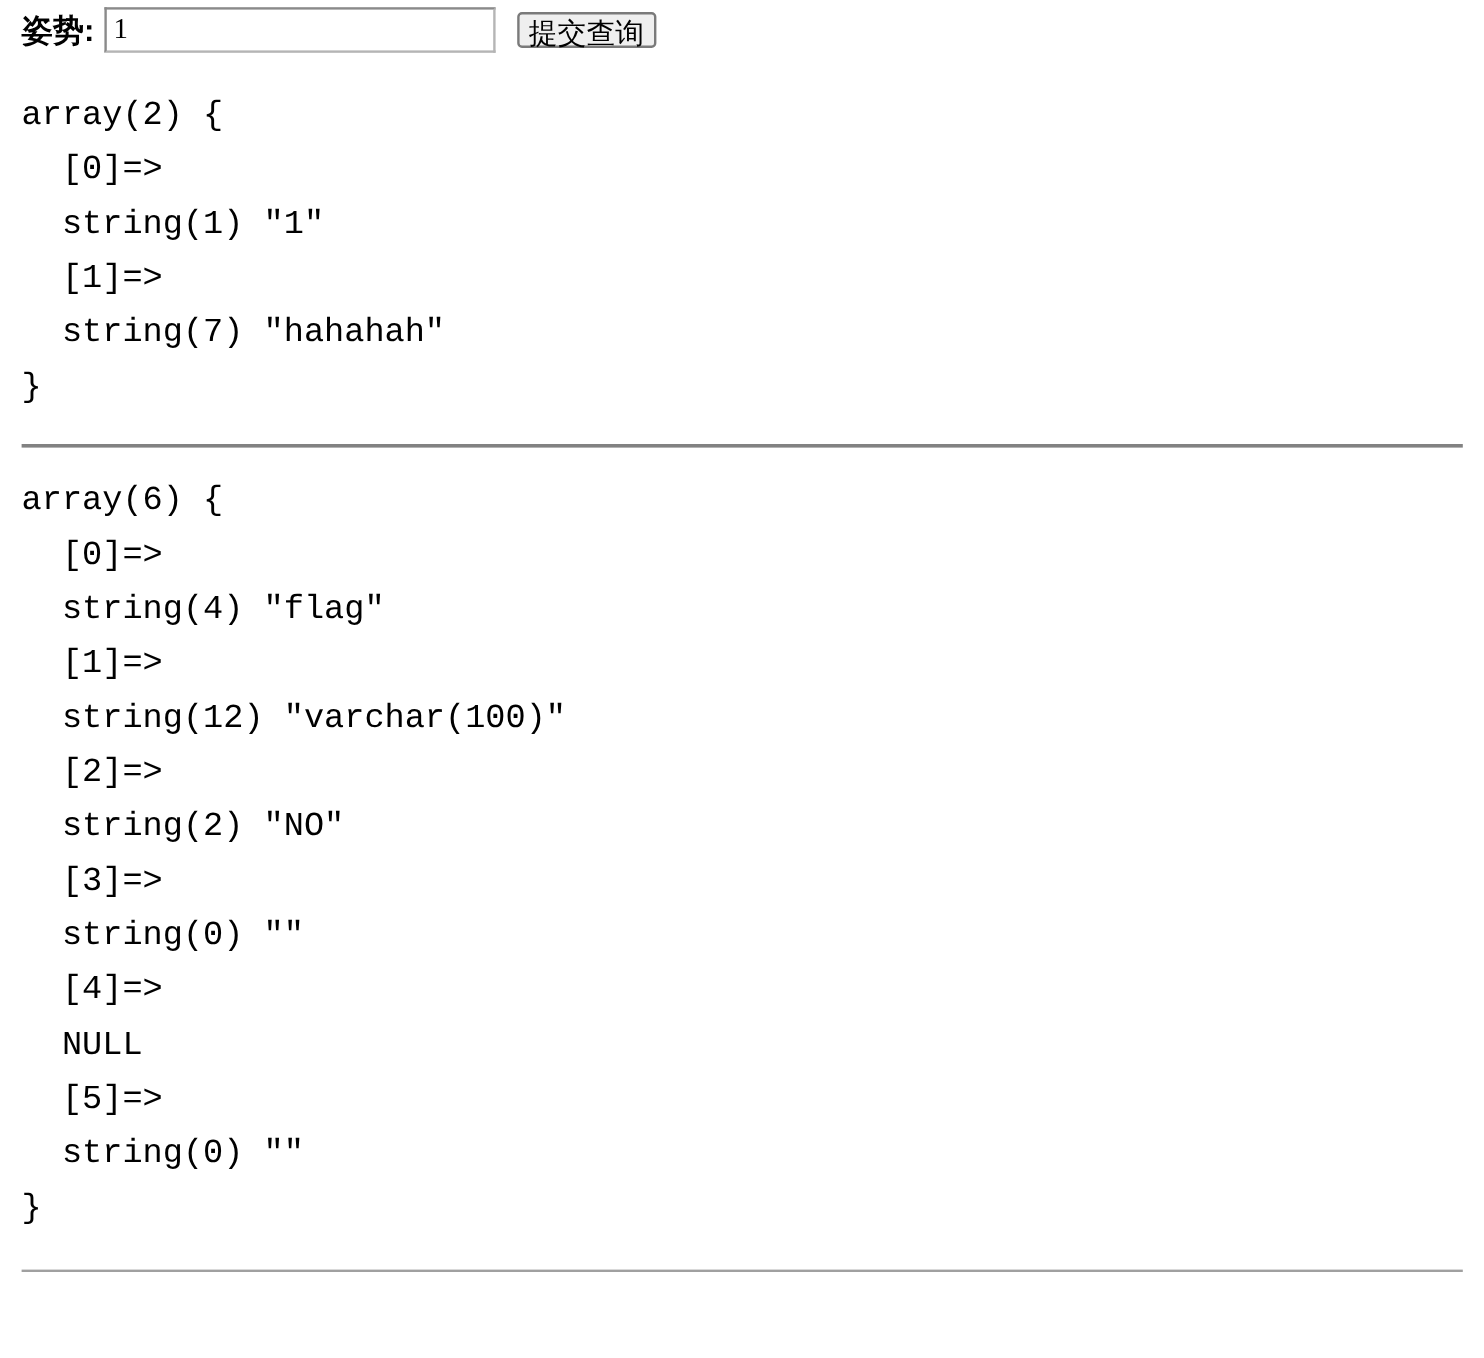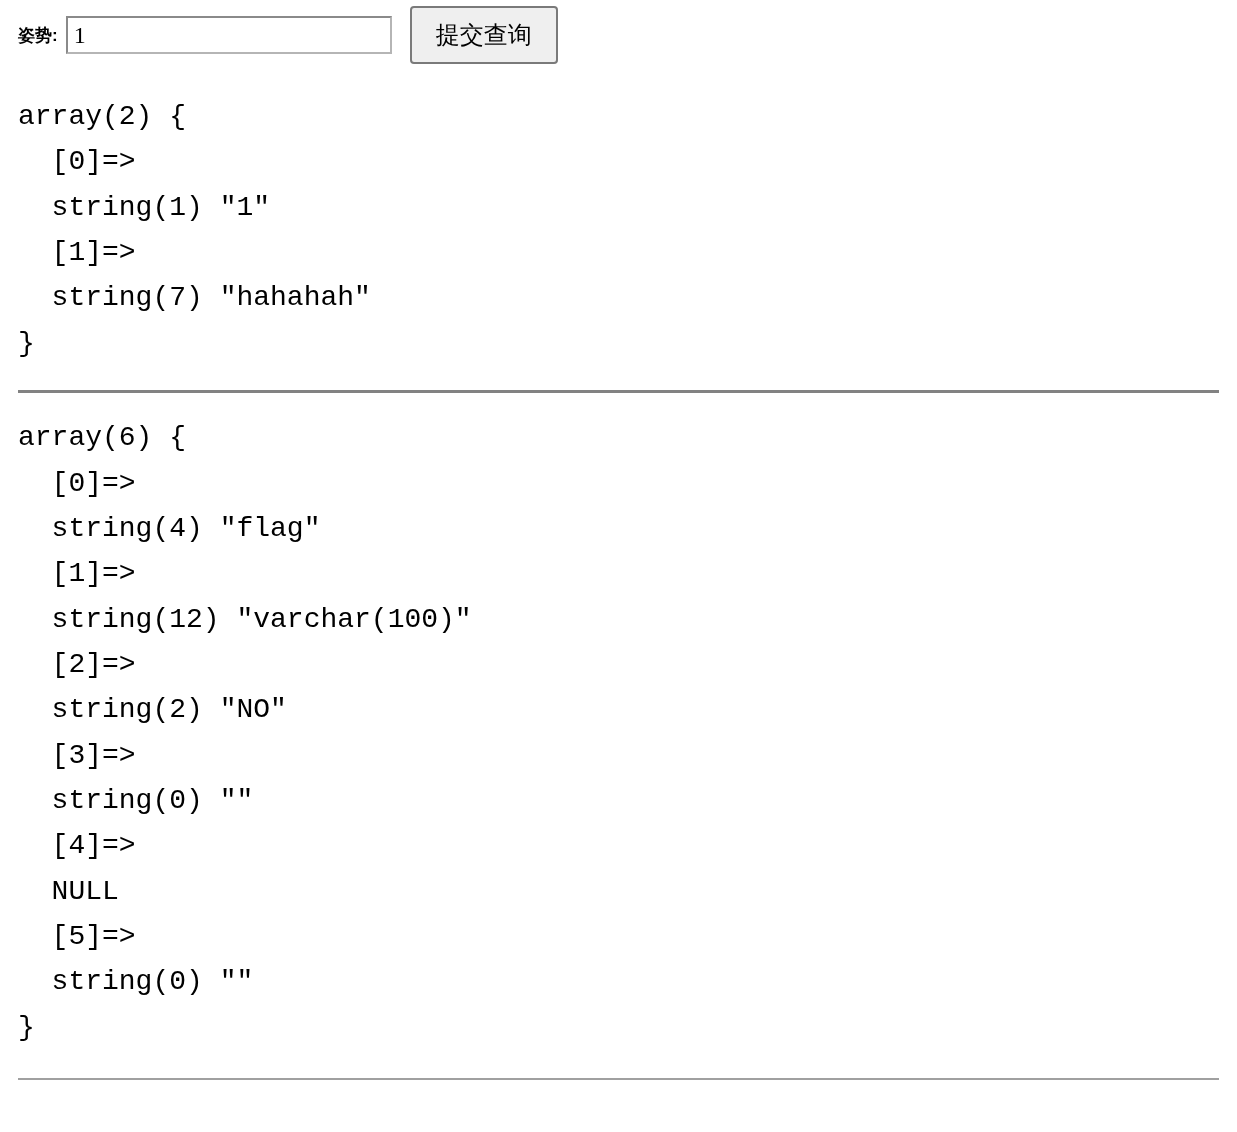--- a/index.html
+++ b/index.html
@@ -17,42 +17,42 @@
     }
     .form-row {
       display: flex;
       align-items: center;
       gap: 8px;
       margin-bottom: 30px;
       margin-top: 2px;
     }
     .form-label {
       font-family: "Microsoft YaHei", "SimSun", sans-serif;
-      font-size: 17px;
+      font-size: 26px;
       font-weight: 700;
     }
     .text-input {
       width: 326px;
       height: 38px;
       font-size: 24px;
       font-family: "SimSun", serif;
       padding: 0 6px;
       border: 2px solid #707070;
       border-top-color: #8a8a8a;
       border-left-color: #8a8a8a;
       border-right-color: #b5b5b5;
       border-bottom-color: #b5b5b5;
       box-sizing: border-box;
       background: #fff;
     }
     .submit-btn {
-      height: 58px;
+      height: 30px;
       font-size: 24px;
       font-family: "Microsoft YaHei", "SimSun", sans-serif;
-      padding: 0 24px;
+      padding: 0 8px;
       background: #efefef;
       border: 2px solid #7a7a7a;
       border-radius: 4px;
       cursor: pointer;
       margin-left: 10px;
     }
     pre.dump {
       font-family: "SimSun", "Courier New", monospace;
       font-size: 28px;
       line-height: 1.62;

